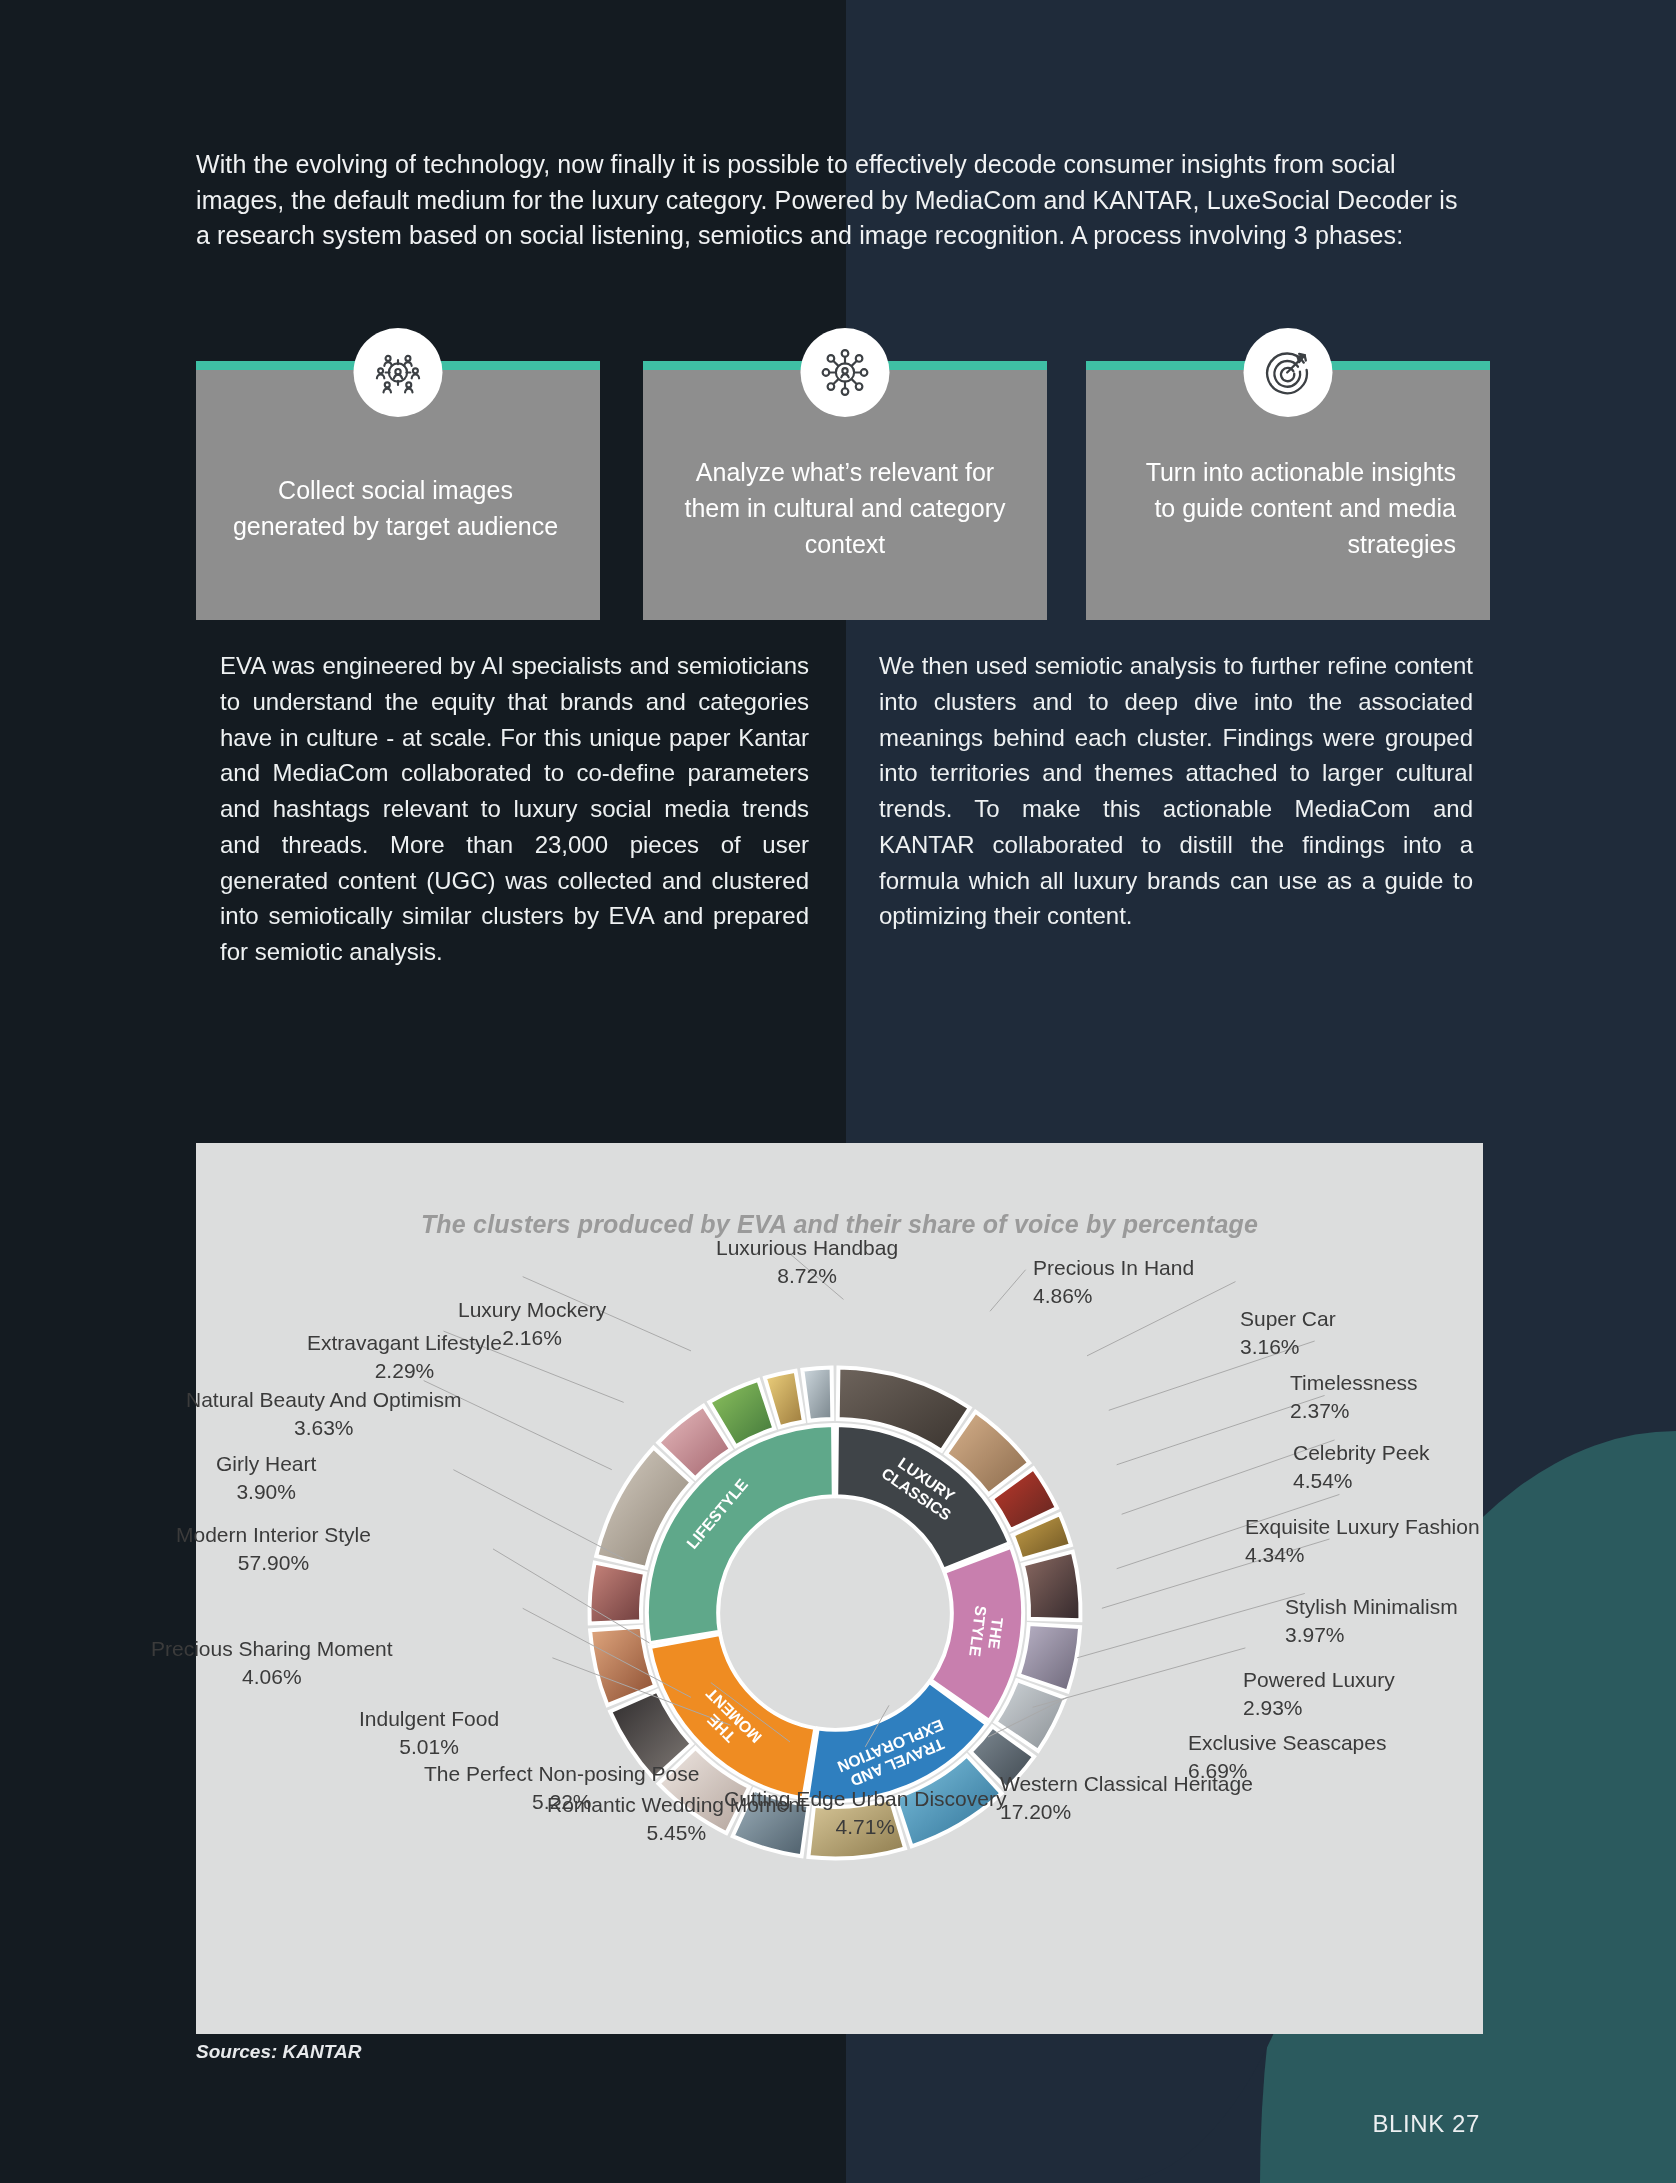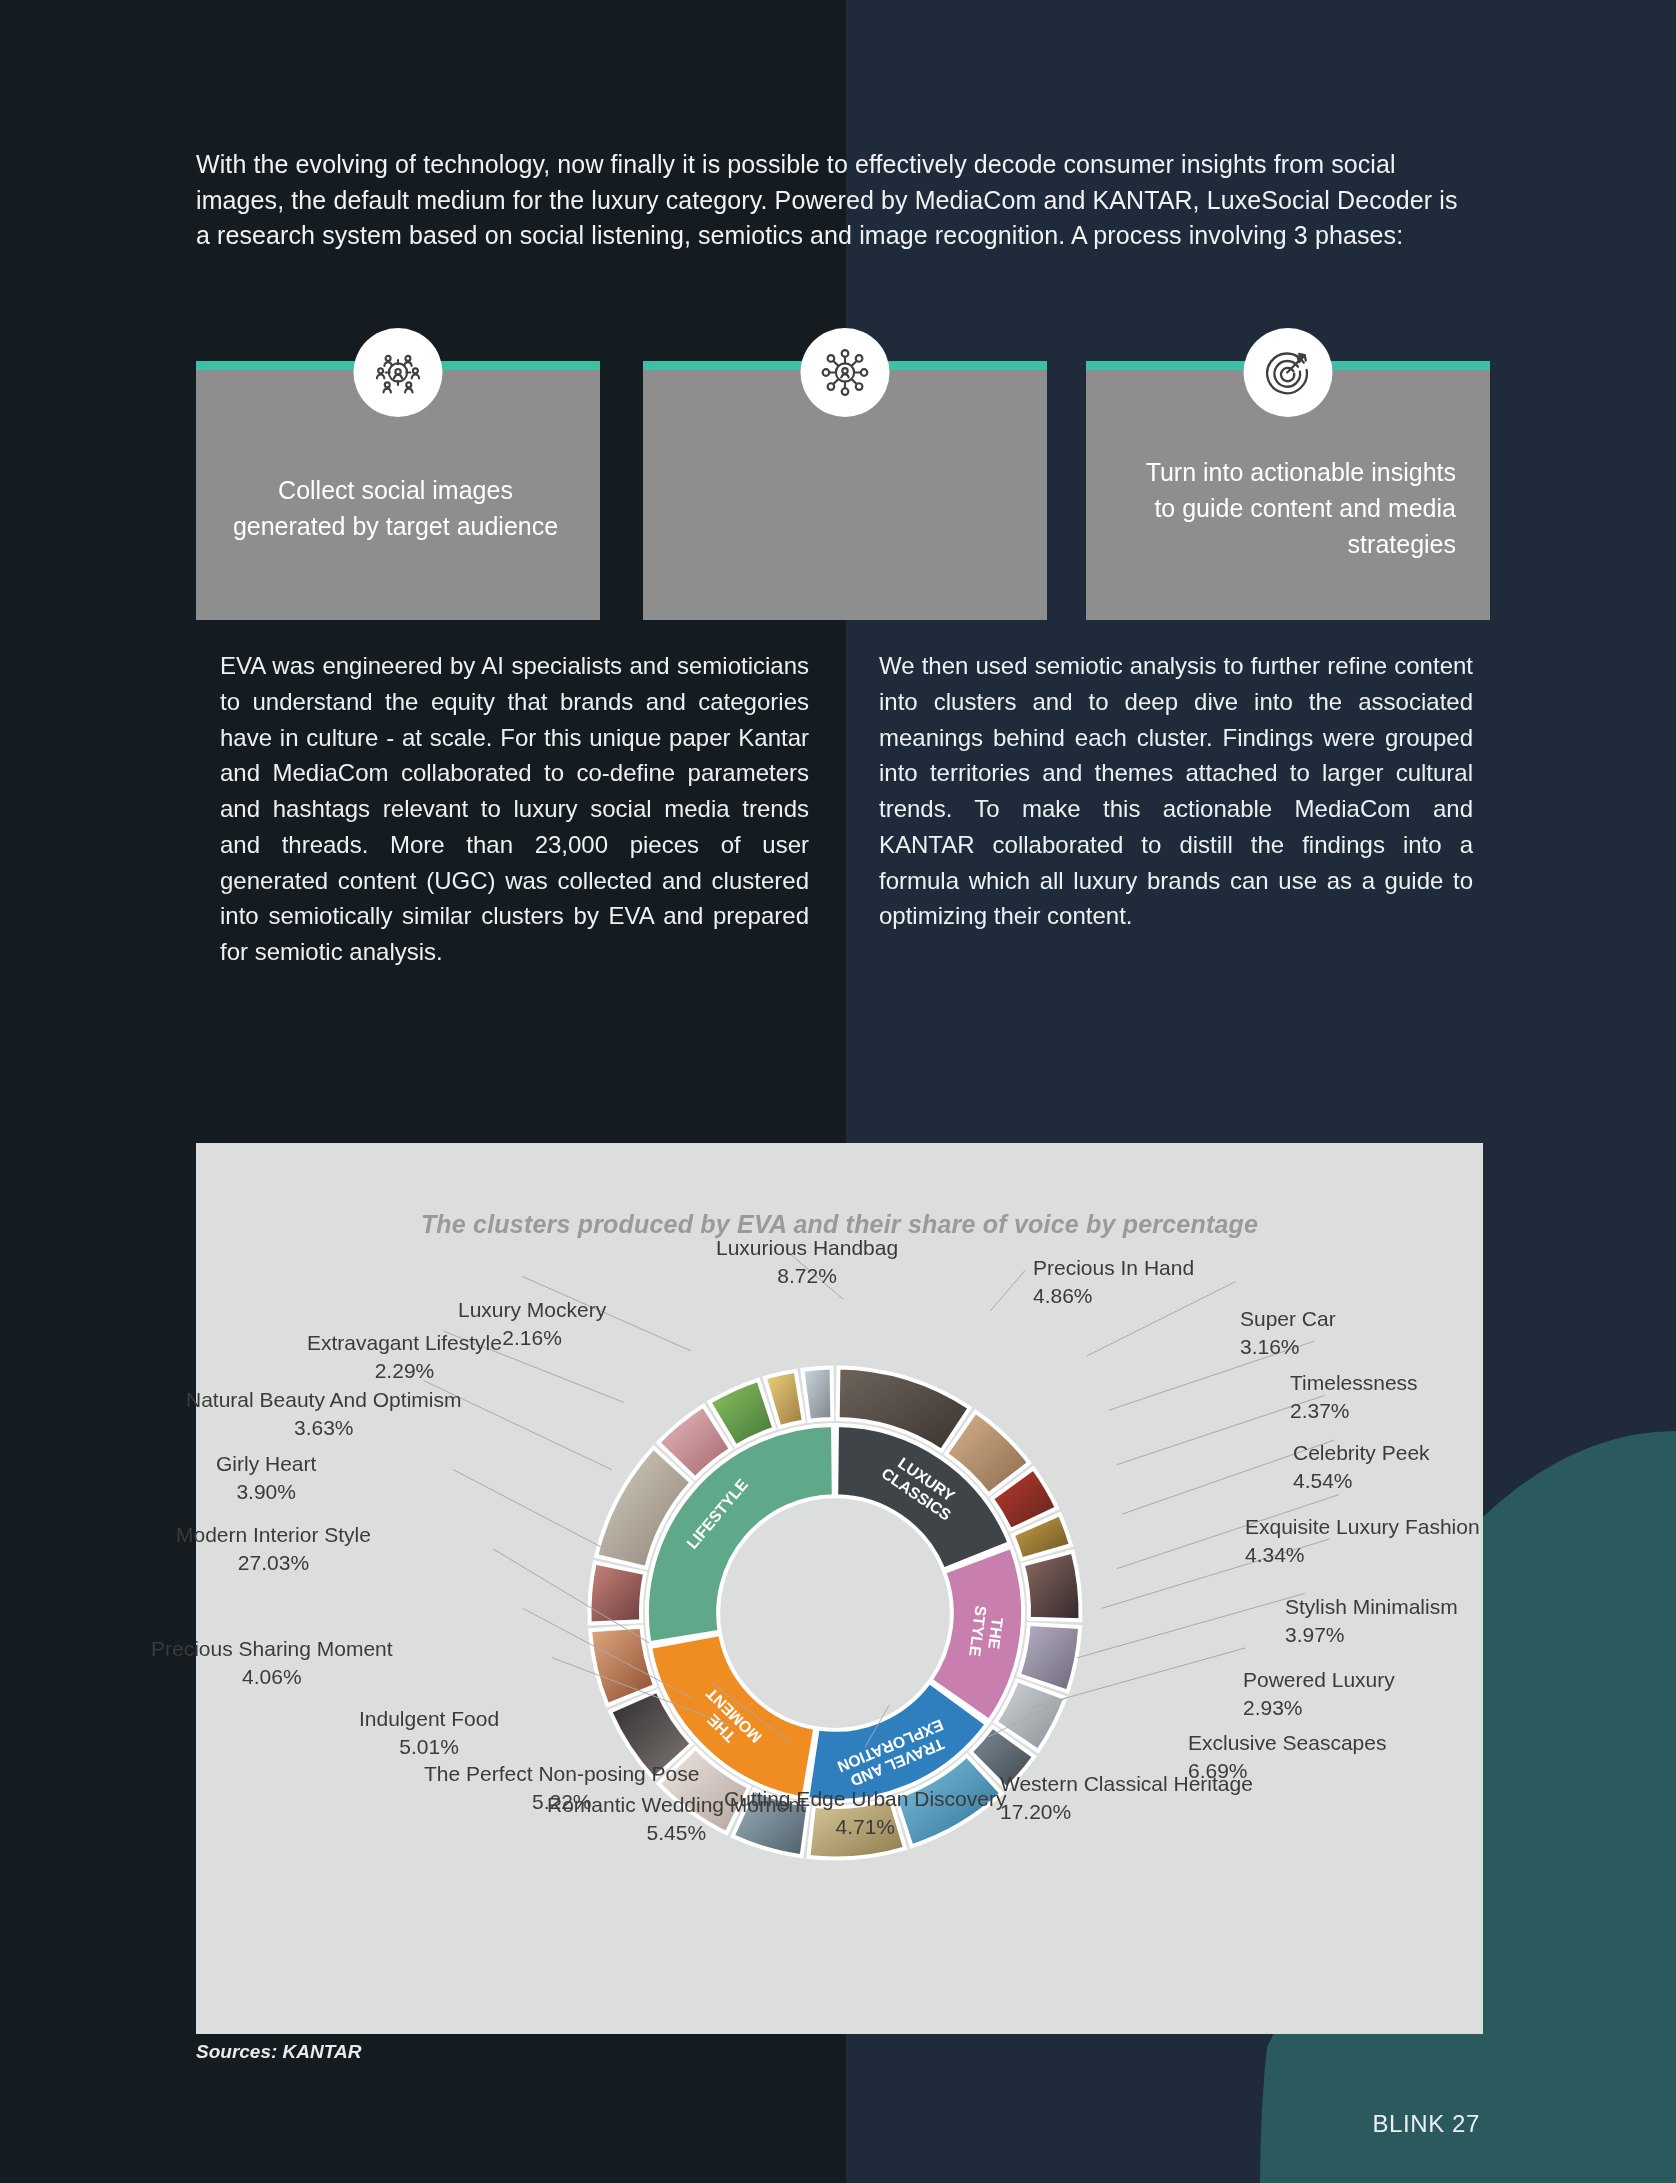--- a/index.html
+++ b/index.html
@@ -143,20 +143,21 @@
         <circle cx="15" cy="15" r="4"></circle>
           <path d="M18 18l6 6"></path>
         <circle cx="49" cy="15" r="4"></circle>
           <path d="M46 18l-6 6"></path>
         <circle cx="15" cy="49" r="4"></circle>
           <path d="M18 46l6-6"></path>
         <circle cx="49" cy="49" r="4"></circle>
           <path d="M46 46l-6-6"></path>
       </svg>
     </div>
+    <div class="card-text">Analyze what’s relevant for them in cultural and category context</div>
   </div>
 
   <div class="card">
     <div class="card-icon">
       <svg viewBox="0 0 64 64" fill="none" stroke="#3c4044" stroke-width="2.8" stroke-linecap="round" stroke-linejoin="round">
         <path d="M51 20a24 24 0 1 0 3.5 9"></path>
         <path d="M44 25a15.5 15.5 0 1 0 2.4 6"></path>
         <path d="M38.5 30.5a8 8 0 1 0 1 3"></path>
         <path d="M31 32L52 11"></path>
         <path d="M45.5 9.5L52 11l1.5 6.5"></path>
@@ -379,21 +380,21 @@
   <div class="lbl c" style="left:163px; top:562px;">
     <span>Indulgent Food</span>
     <span class="pct">5.01%</span>
   </div>
   <div class="lbl c" style="left:-45px; top:492px;">
     <span>Precious Sharing Moment</span>
     <span class="pct">4.06%</span>
   </div>
   <div class="lbl c" style="left:-20px; top:378px;">
     <span>Modern Interior Style</span>
-    <span class="pct">27.03%</span>
+    <span class="pct">57.90%</span>
   </div>
   <div class="lbl c" style="left:20px; top:307px;">
     <span>Girly Heart</span>
     <span class="pct">3.90%</span>
   </div>
   <div class="lbl c" style="left:-10px; top:243px;">
     <span>Natural Beauty And Optimism</span>
     <span class="pct">3.63%</span>
   </div>
   <div class="lbl c" style="left:111px; top:186px;">

